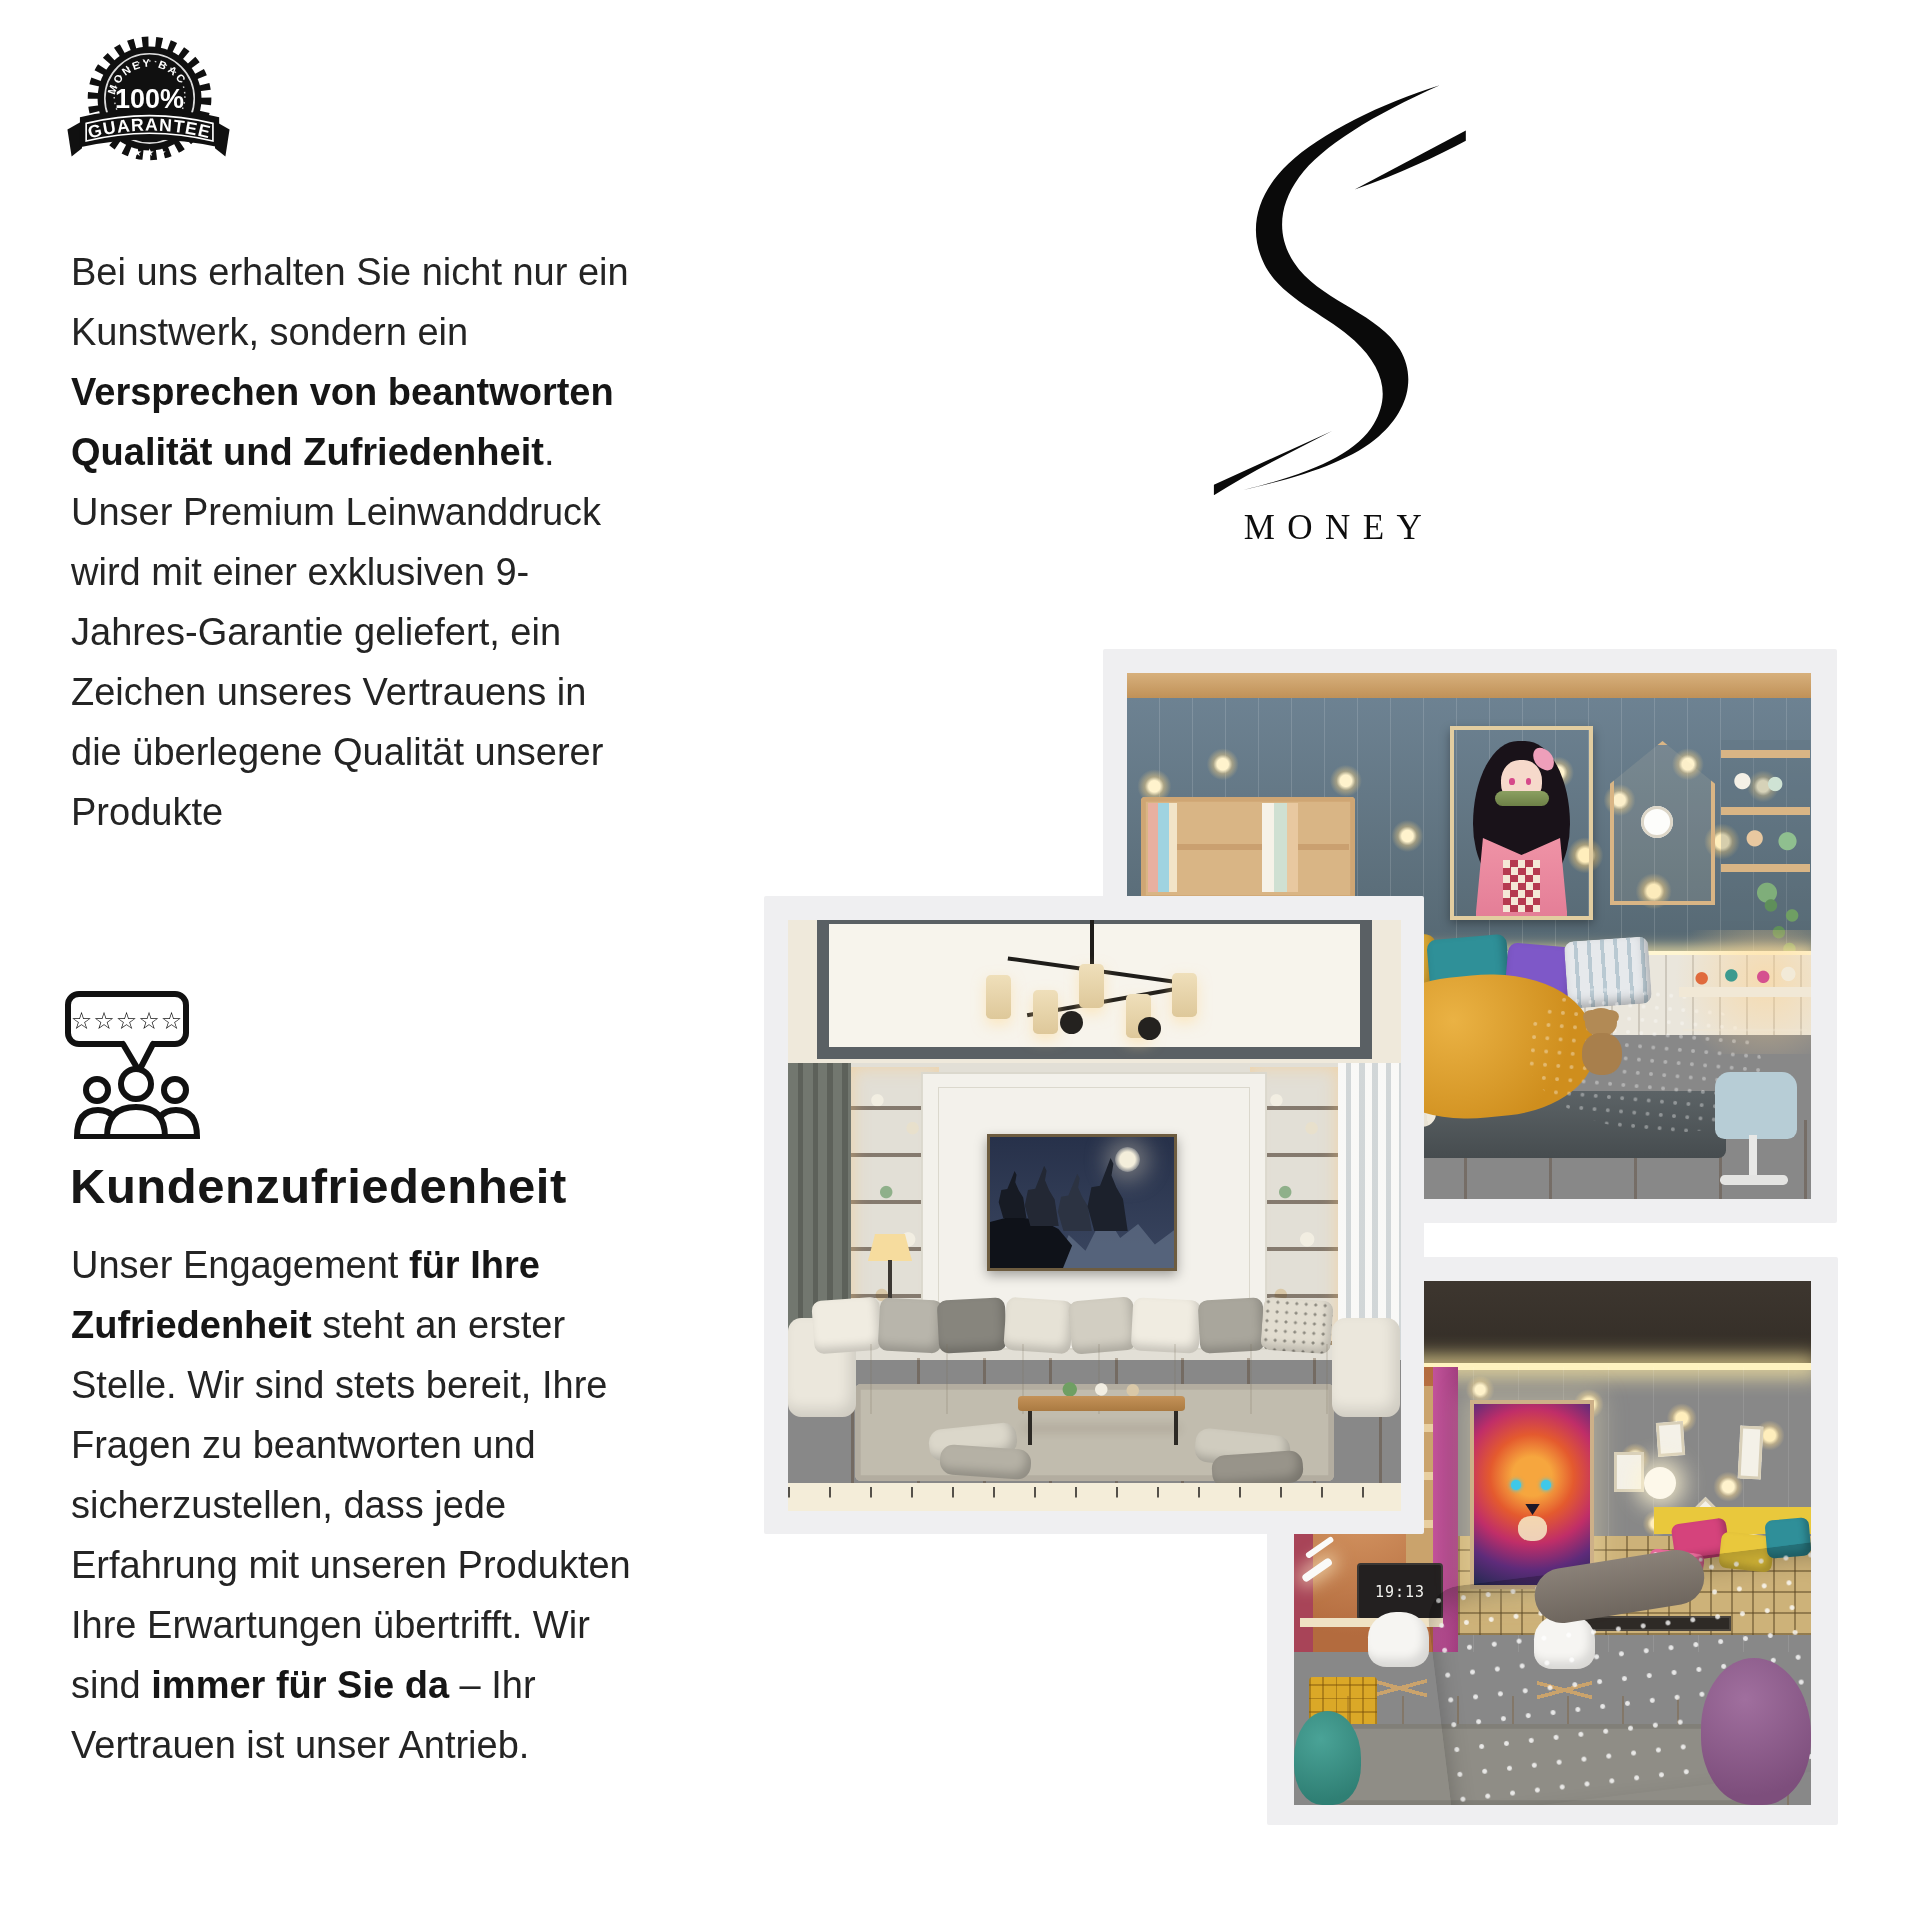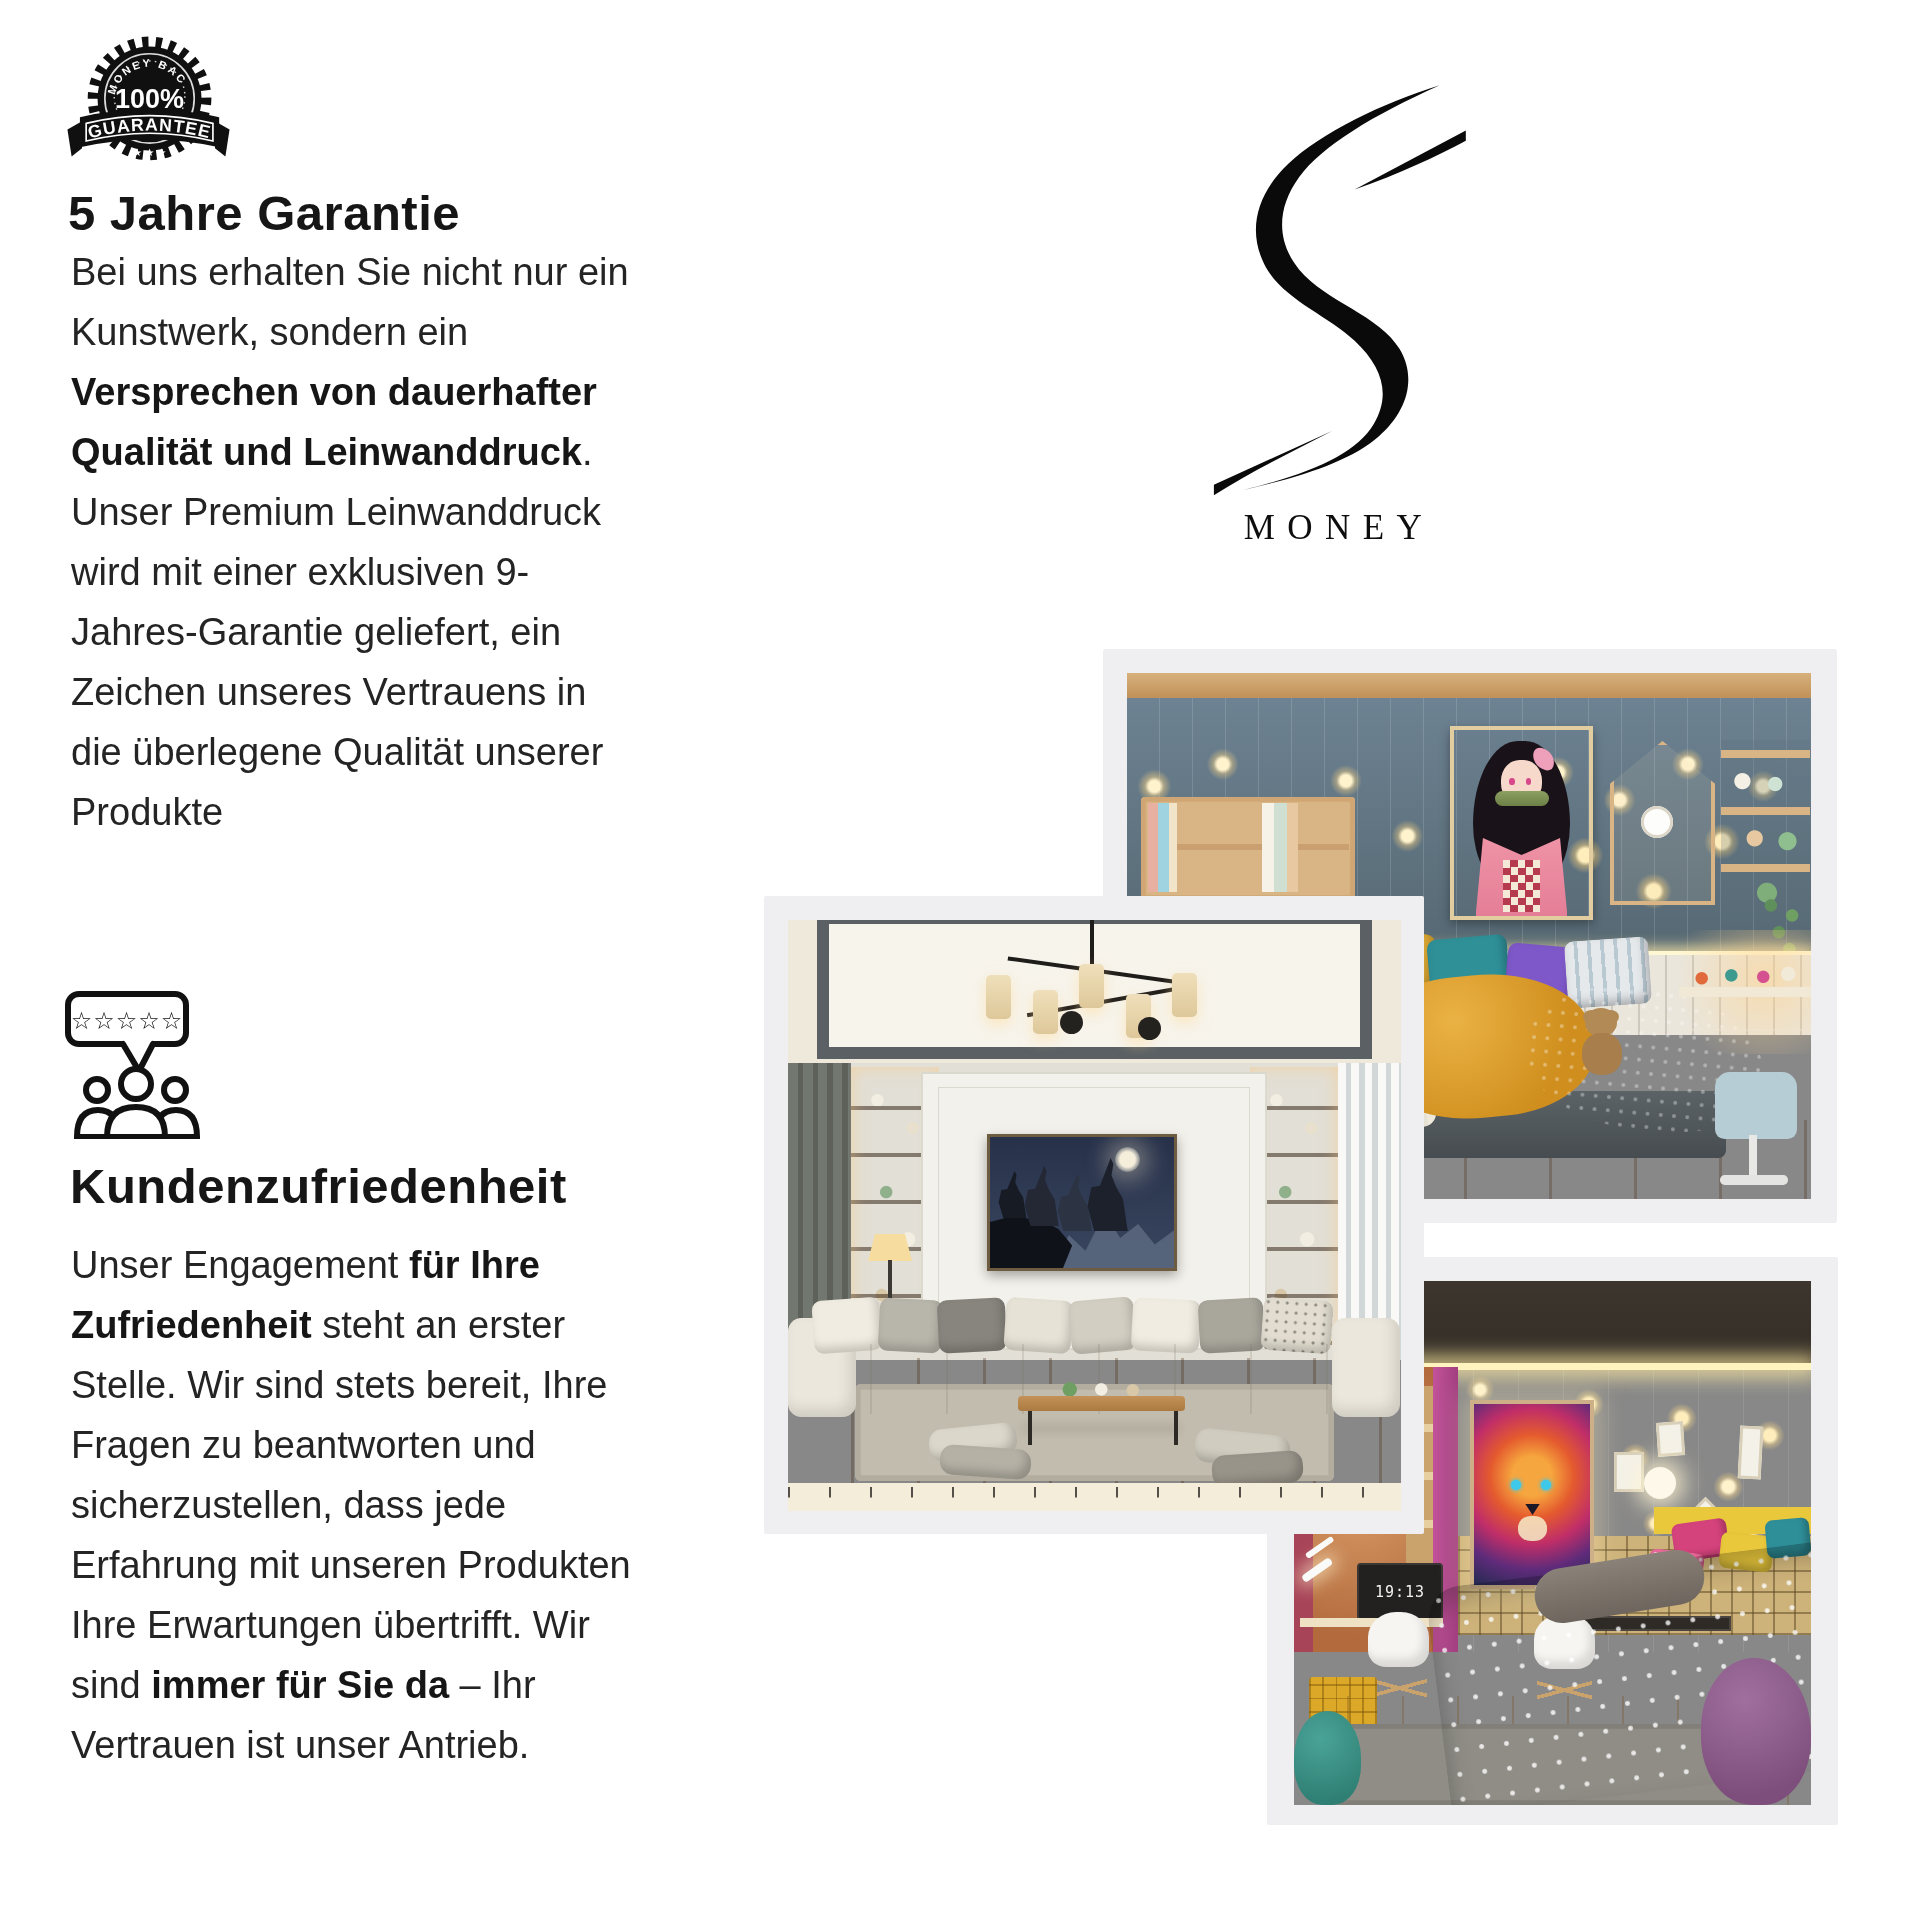--- a/index.html
+++ b/index.html
@@ -296,22 +296,21 @@
     <path d="M 20 86 Q 81 71 142 86 L 142 103 Q 81 88 20 103 Z" fill="none" stroke="#ffffff" stroke-width="1.6"></path>
     <defs>
         <path id="gArc" d="M 22 101 Q 81 85 140 101"></path>
       </defs>
     <text font-size="17" font-weight="800" fill="#ffffff" letter-spacing="1">
       <textPath href="#gArc" startOffset="50%" text-anchor="middle">GUARANTEE</textPath>
     </text>
     <text x="81" y="117" text-anchor="middle" font-size="10" fill="#ffffff">★ ★ ★</text>
   </svg>
 
-  <div class="abs h1">5 Jahre Garantie</div>
-  <div class="abs para" id="para1"><span>Bei uns erhalten Sie nicht nur ein Kunstwerk, sondern ein </span><b>Versprechen von dauerhafter Qualität und Leinwanddruck</b><span>. Unser Premium Leinwanddruck wird mit einer exklusiven 9-Jahres-Garantie geliefert, ein Zeichen unseres Vertrauens in die überlegene Qualität unserer Produkte</span></div>
+  <div class="abs para" id="para1"><span>Bei uns erhalten Sie nicht nur ein Kunstwerk, sondern ein </span><b>Versprechen von beantworten Qualität und Zufriedenheit</b><span>. Unser Premium Leinwanddruck wird mit einer exklusiven 9-Jahres-Garantie geliefert, ein Zeichen unseres Vertrauens in die überlegene Qualität unserer Produkte</span></div>
 
   <svg id="review-icon" class="abs" viewBox="0 0 150 150">
     <rect x="5" y="5" width="118" height="50" rx="11" fill="#ffffff" stroke="#111111" stroke-width="6"></rect>
     <text x="64" y="40" text-anchor="middle" font-size="24" letter-spacing="1" fill="#111111">☆☆☆☆☆</text>
     <path d="M60 51 L76 80 L90 51 Z" fill="#ffffff"></path>
     <path d="M60 55 L76 82 L90 55" fill="none" stroke="#111111" stroke-width="6" stroke-linecap="round" stroke-linejoin="round"></path>
     <circle cx="34" cy="101" r="11" fill="#ffffff" stroke="#111111" stroke-width="6"></circle>
     <path d="M14 148 Q14 121 35 121 Q56 121 56 148 Z" fill="#ffffff" stroke="#111111" stroke-width="6"></path>
     <circle cx="112" cy="101" r="11" fill="#ffffff" stroke="#111111" stroke-width="6"></circle>
     <path d="M92 148 Q92 121 113 121 Q134 121 134 148 Z" fill="#ffffff" stroke="#111111" stroke-width="6"></path>

